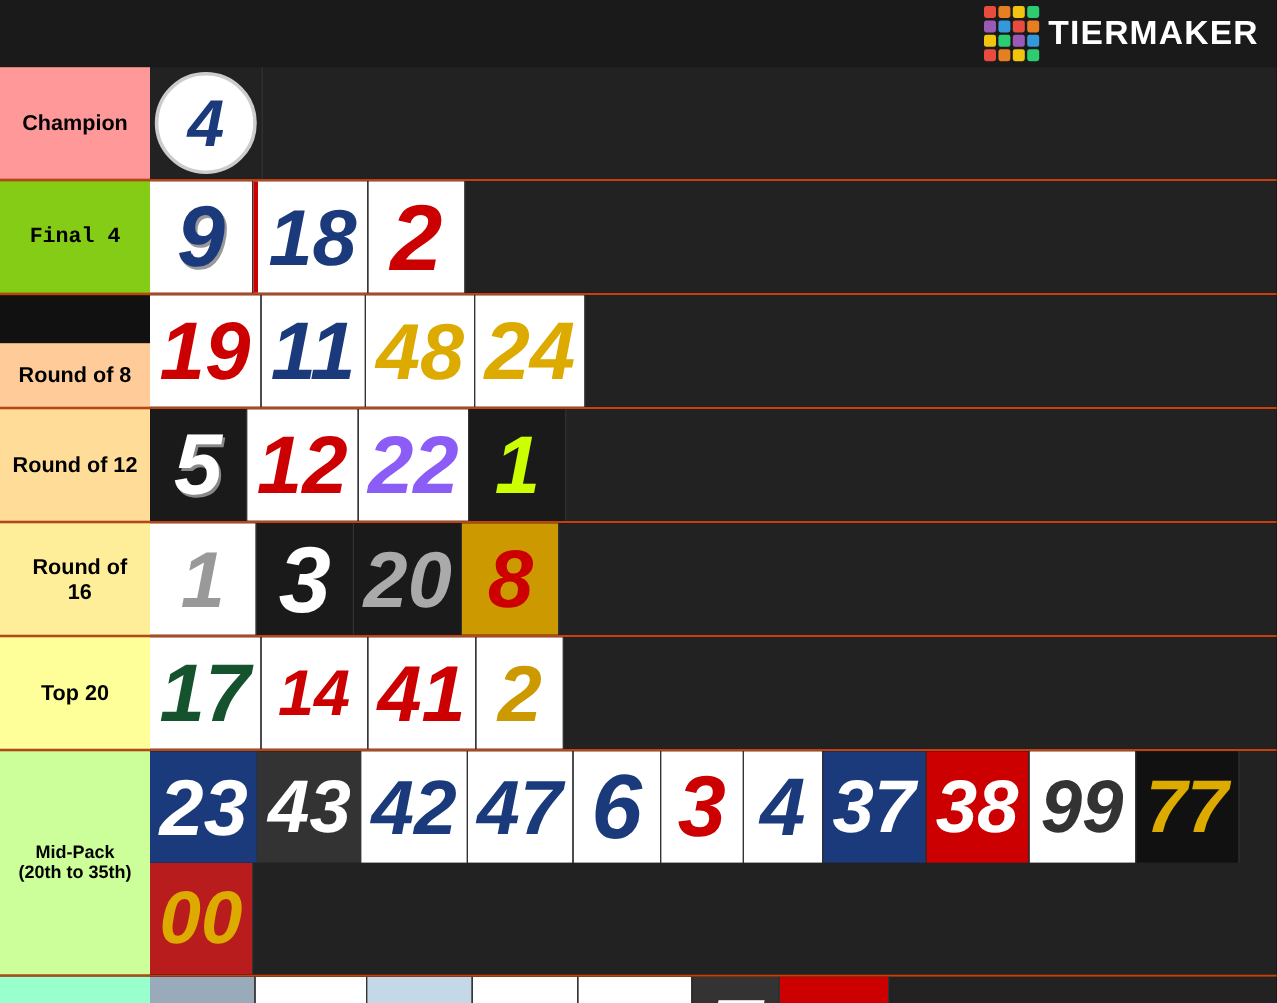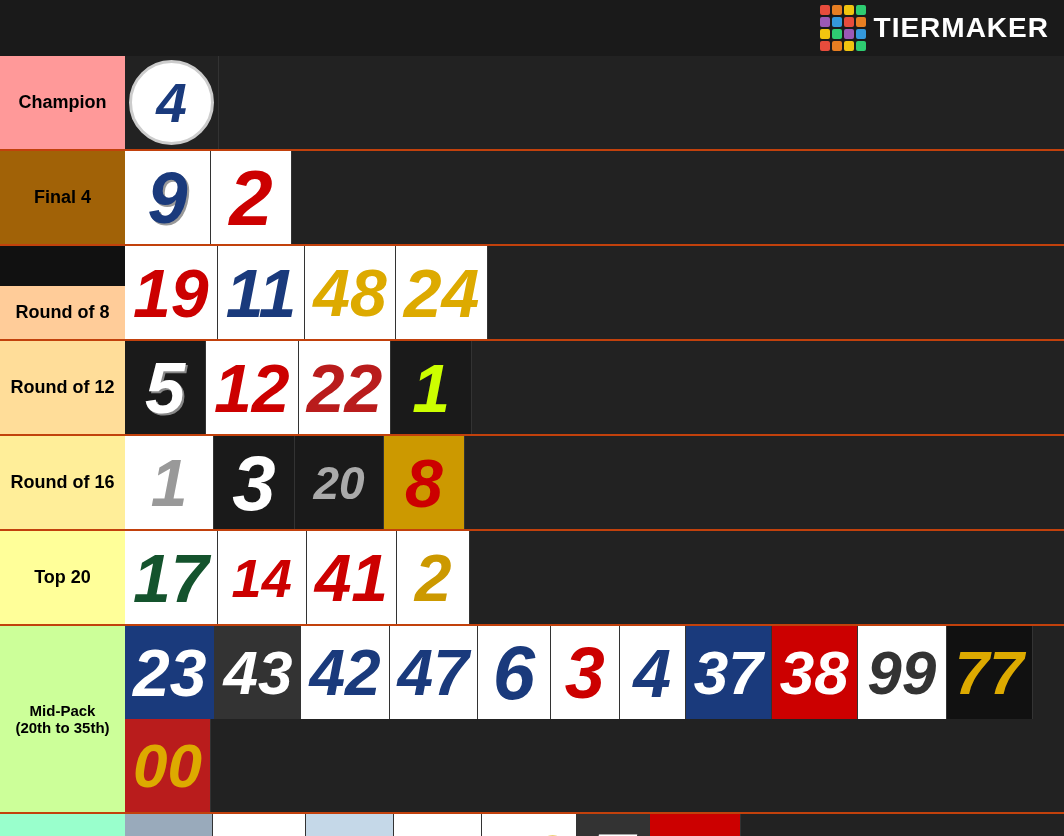--- a/index.html
+++ b/index.html
@@ -89,30 +89,30 @@
       line-height: 1;
       height: 93px;
       min-width: 80px;
       padding: 0 8px;
     }
 
     
     .champion-label { background: #ff9999; }
 
     
-    .final4-label { background: #a16207; }
+    .final4-label { background: #84cc16; font-family: Liberation Mono, monospace; }
 
     
     .round8-label { background: #ffcc99; margin-top: 40px; }
 
     
     .round12-label { background: #ffdd99; }
 
     
-    .round16-label { background: #ffee99; }
+    .round16-label { background: #ffee99; padding-left: 16px; }
 
     
     .top20-label { background: #ffff99; }
 
     
     .midpack-label { background: #ccff99; }
 
     
     .doesnt-label { background: #99ffcc; }
 
@@ -166,20 +166,23 @@
     </div>
   </div>
 
   <div class="tier-row">
     <div class="tier-label final4-label">Final 4</div>
     <div class="tier-items">
       <div class="tier-item">
         <span class="num-badge n9" style="font-size:72px;color:#1a3a7c;background:white;font-style:italic;font-weight:900;">9</span>
       </div>
       <div class="tier-item">
+        <span class="num-badge" style="font-size:66px;color:#1a3a7c;background:white;font-style:italic;font-weight:900;min-width:95px;border-left:4px solid #cc0000;">18</span>
+      </div>
+      <div class="tier-item">
         <span class="num-badge" style="font-size:78px;color:#cc0000;background:white;font-style:italic;font-weight:900;min-width:80px;">2</span>
       </div>
     </div>
   </div>
 
   <div class="tier-row">
     <div class="tier-label round8-label">Round of 8</div>
     <div class="tier-items">
       <div class="tier-item">
         <span class="num-badge" style="font-size:68px;color:#cc0000;background:white;font-style:italic;font-weight:900;min-width:88px;">19</span>
@@ -199,39 +202,39 @@
   <div class="tier-row">
     <div class="tier-label round12-label">Round of 12</div>
     <div class="tier-items">
       <div class="tier-item">
         <span class="num-badge" style="font-size:72px;color:white;background:#1a1a1a;font-style:italic;font-weight:900;min-width:80px;text-shadow:2px 2px 0 #888;">5</span>
       </div>
       <div class="tier-item">
         <span class="num-badge" style="font-size:68px;color:#cc0000;background:white;font-style:italic;font-weight:900;min-width:85px;">12</span>
       </div>
       <div class="tier-item">
-        <span class="num-badge" style="font-size:68px;color:#b91c1c;background:white;font-style:italic;font-weight:900;min-width:85px;">22</span>
+        <span class="num-badge" style="font-size:68px;color:#8b5cf6;background:white;font-style:italic;font-weight:900;min-width:85px;">22</span>
       </div>
       <div class="tier-item">
         <span class="num-badge" style="font-size:68px;color:#ccff00;background:#1a1a1a;font-style:italic;font-weight:900;min-width:80px;">1</span>
       </div>
     </div>
   </div>
 
   <div class="tier-row">
     <div class="tier-label round16-label">Round of 16</div>
     <div class="tier-items">
       <div class="tier-item">
         <span class="num-badge" style="font-size:66px;color:#999;background:white;font-style:italic;font-weight:900;min-width:88px;">1</span>
       </div>
       <div class="tier-item">
         <span class="num-badge" style="font-size:78px;color:white;background:#1a1a1a;font-style:italic;font-weight:900;min-width:80px;">3</span>
       </div>
       <div class="tier-item">
-        <span class="num-badge" style="font-size:46px;color:#aaa;background:#1a1a1a;font-style:italic;font-weight:900;min-width:88px;">20</span>
+        <span class="num-badge" style="font-size:66px;color:#aaa;background:#1a1a1a;font-style:italic;font-weight:900;min-width:88px;">20</span>
       </div>
       <div class="tier-item">
         <span class="num-badge" style="font-size:68px;color:#cc0000;background:#cc9900;font-style:italic;font-weight:900;min-width:80px;">8</span>
       </div>
     </div>
   </div>
 
   <div class="tier-row">
     <div class="tier-label top20-label">Top 20</div>
     <div class="tier-items">

